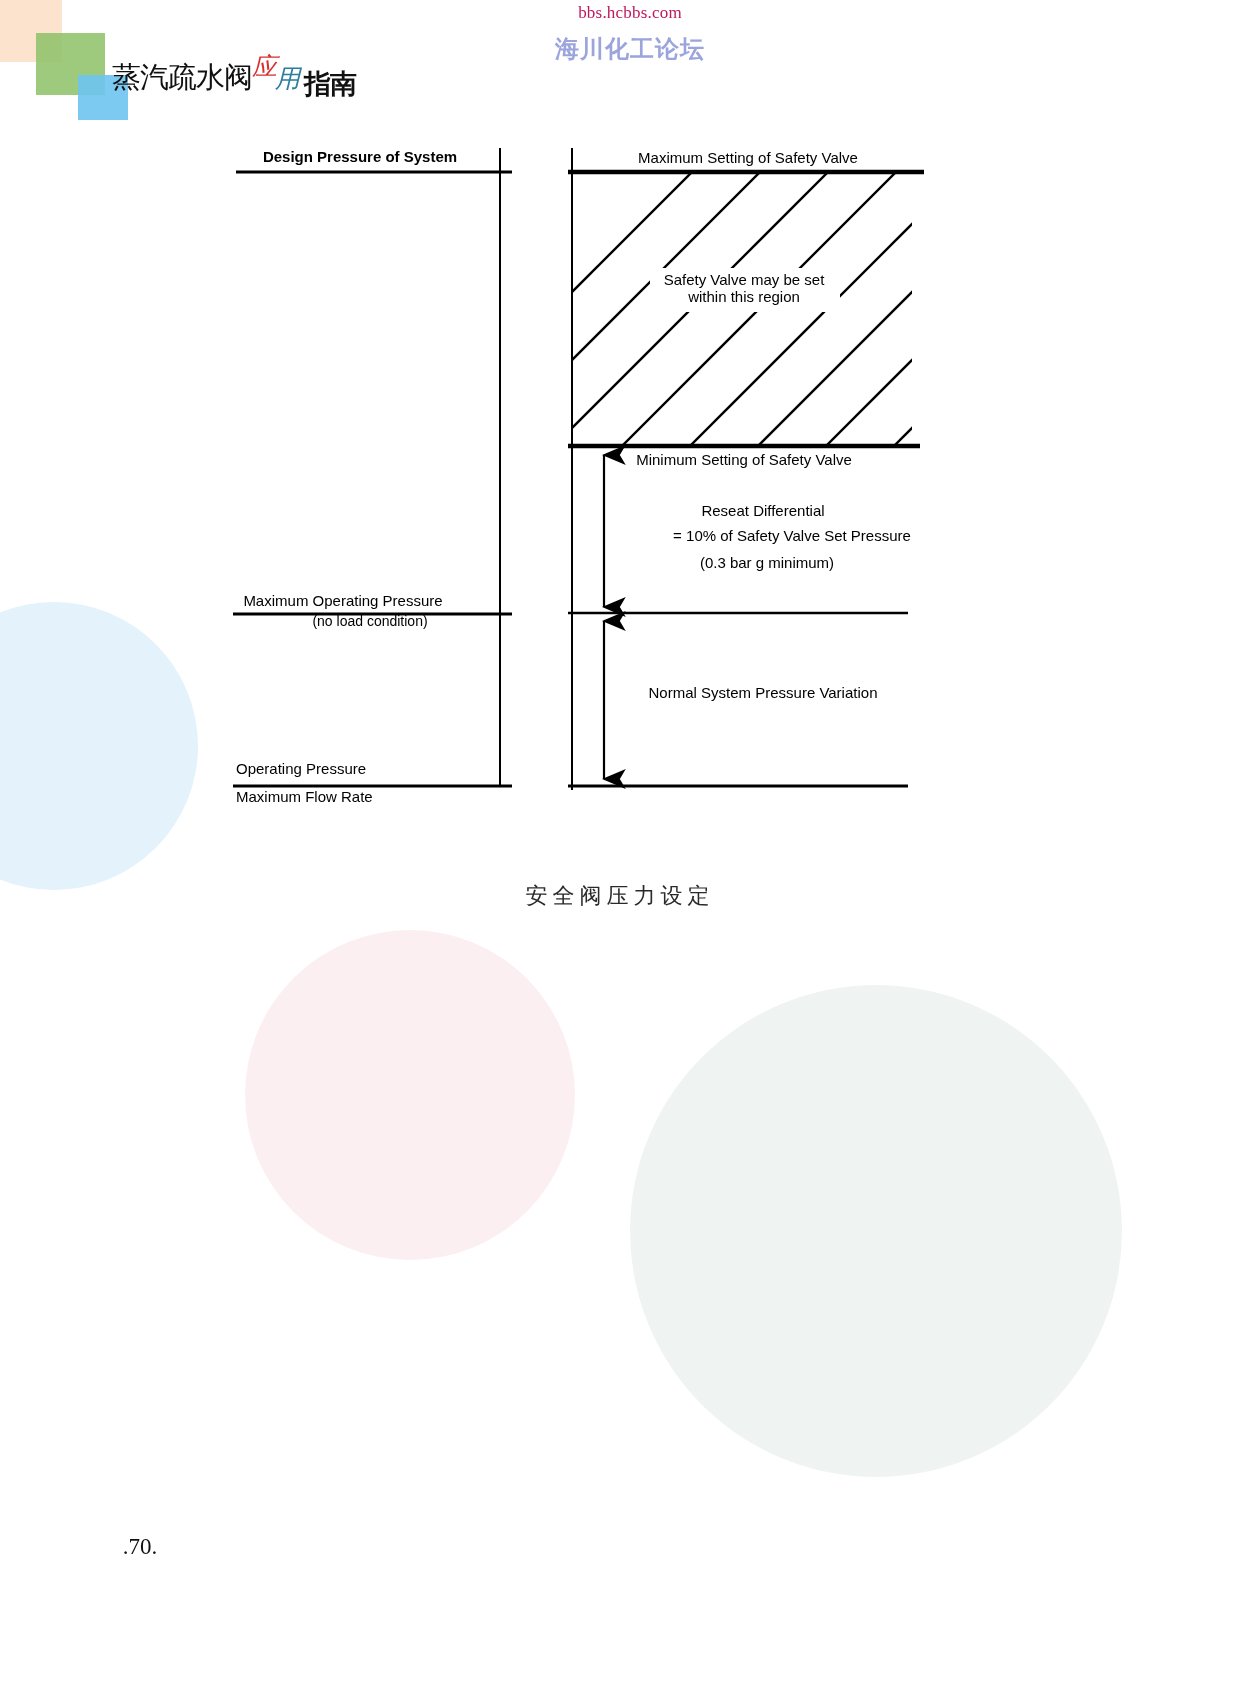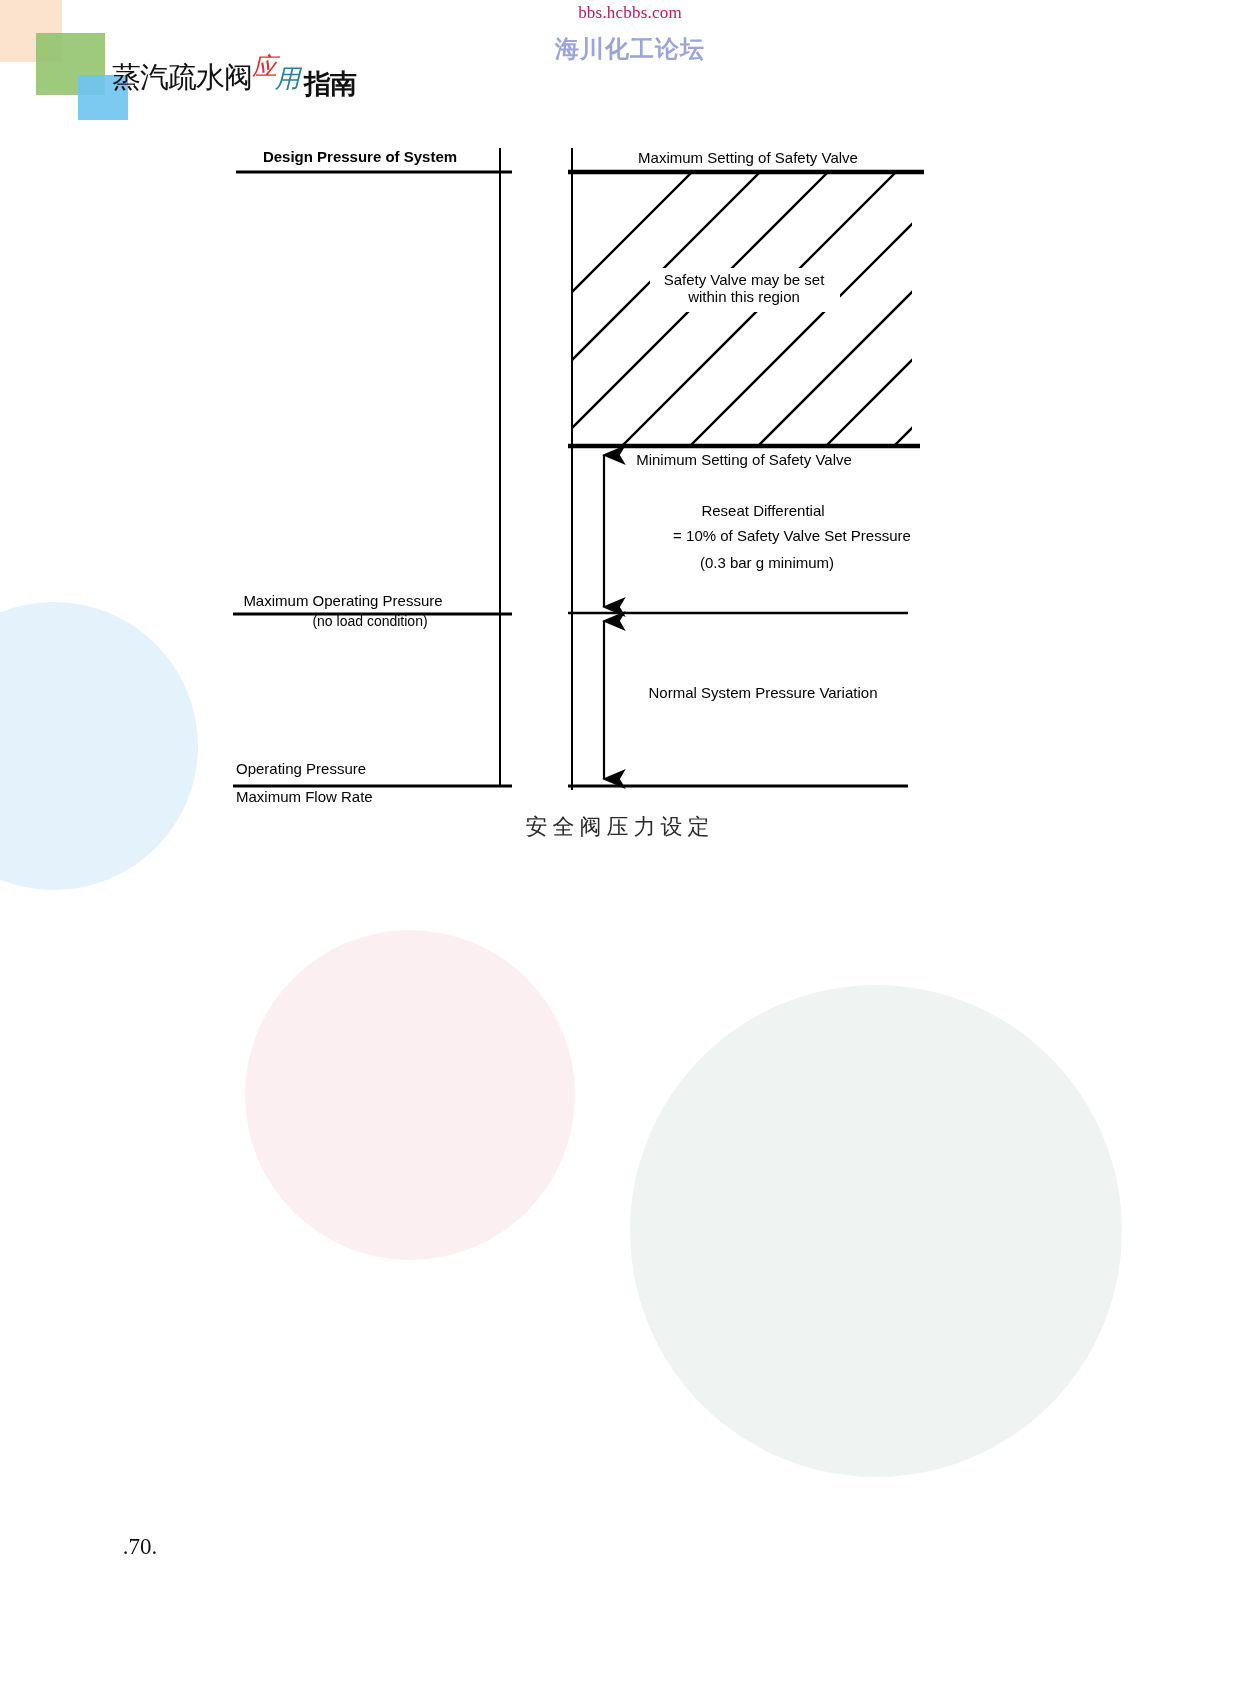--- a/index.html
+++ b/index.html
@@ -123,21 +123,21 @@
   }
 
   
   #diagram {
     position: absolute;
     left: 0; top: 0;
   }
 
   .fig-caption {
     position: absolute;
-    left: 0; top: 812px;
+    left: 0; top: 881px;
     width: 1240px;
     text-align: center;
     font-family: "DejaVu Serif", serif;
     font-size: 22px;
     letter-spacing: 5px;
     color: #2a2a2a;
   }
 
   .page-number {
     position: absolute;

